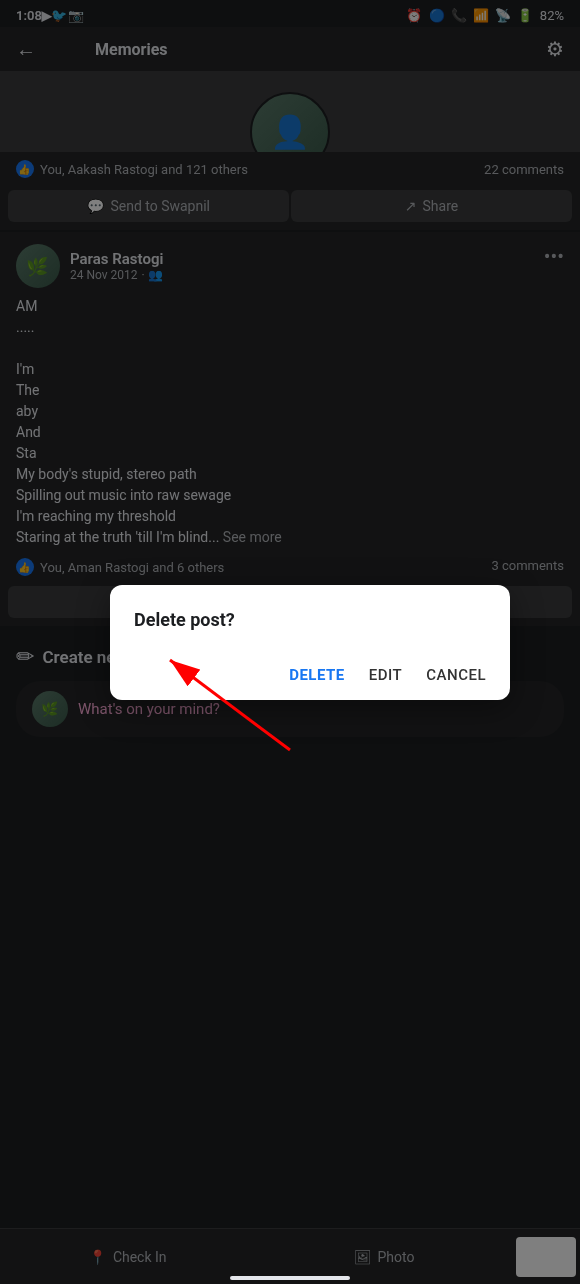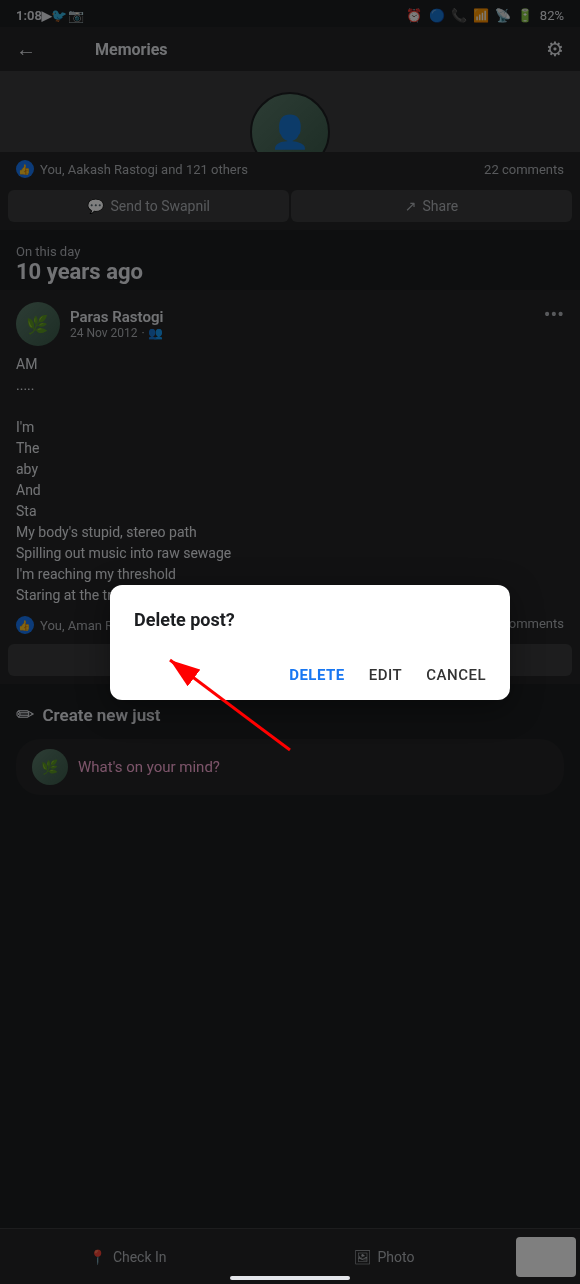--- a/index.html
+++ b/index.html
@@ -433,24 +433,20 @@
         <span>💬</span>
         <span>Send to Swapnil</span>
       </div>
       <div class="action-btn">
         <span>↗</span>
         <span>Share</span>
       </div>
     </div>
   </div>
 
-  <div class="section-divider">
-    <div class="section-label">On this day</div>
-    <div class="section-title">10 years ago</div>
-  </div>
 
   <div class="memory-post">
     <div class="post-header">
       <div class="post-user-info">
         <div class="avatar">🌿</div>
         <div>
           <div class="user-name">Paras Rastogi</div>
           <div class="post-meta">
             <span>24 Nov 2012</span>
             <span>·</span>

